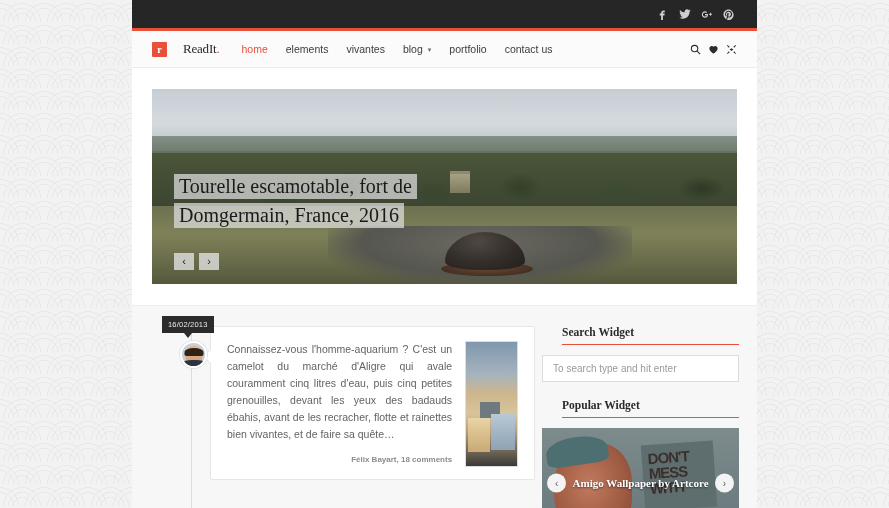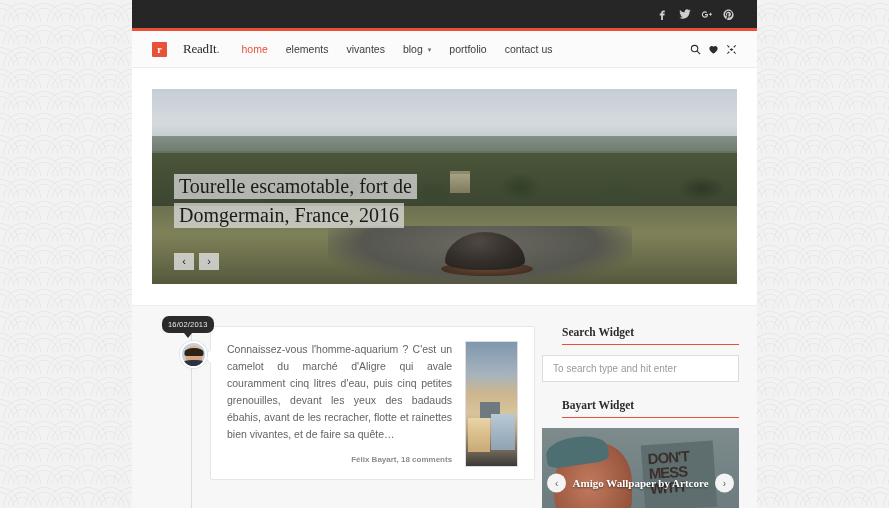--- a/index.html
+++ b/index.html
@@ -218,21 +218,21 @@
   .post-row { position: relative; margin-bottom: 18px; }
 
   .date-badge {
     position: absolute;
     left: -10px;
     top: -10px;
     background: #2b2b2b;
     color: #e9e9e9;
     font-size: 7.5px;
     padding: 4px 6px;
-    border-radius: 7px;
+    border-radius: 0;
     white-space: nowrap;
     z-index: 4;
     letter-spacing: .2px;
   }
   .date-badge::after {
     content: "";
     position: absolute;
     left: 50%;
     margin-left: -4px;
     bottom: -5px;
@@ -560,21 +560,21 @@
     </div>
 
     <div class="col-right">
 
       <div class="widget">
         <div class="widget-title">Search Widget</div>
         <input class="search-field" type="text" placeholder="To search type and hit enter" style="">
       </div>
 
       <div class="widget">
-        <div class="widget-title">Bayart Widget</div>
+        <div class="widget-title">Popular Widget</div>
         <div class="popular-slide">
           <div class="pop-face"></div>
           <div class="pop-cap"></div>
           <div class="pop-sign">
             <div class="pop-sign-txt">DON'T MESS WITH</div>
           </div>
           <div class="popular-caption">Amigo Wallpaper by Artcore</div>
           <button class="pop-arrow prev">‹</button>
           <button class="pop-arrow next">›</button>
         </div>

